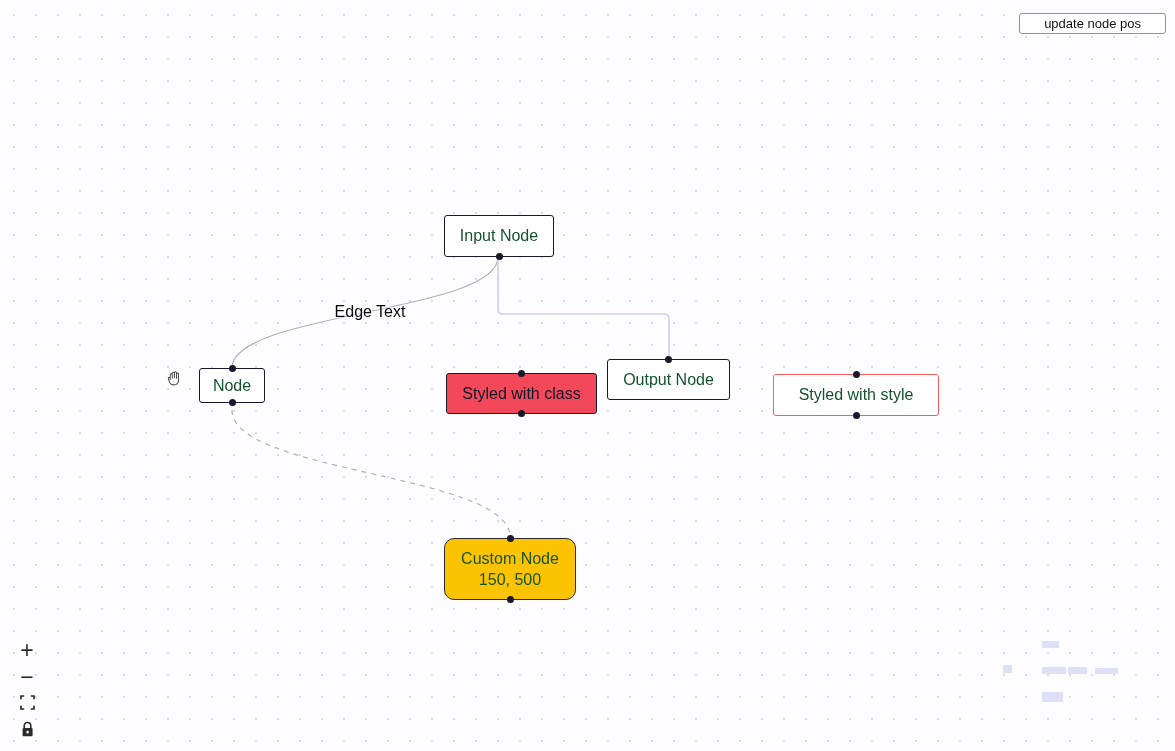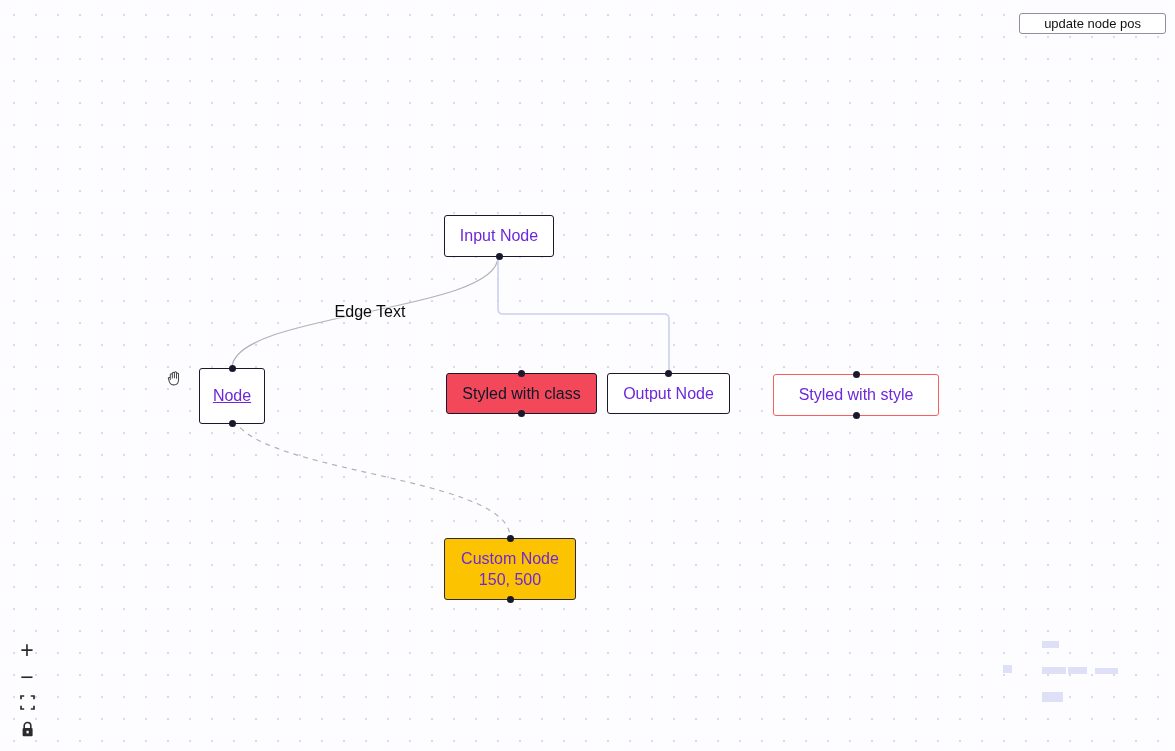--- a/index.html
+++ b/index.html
@@ -16,37 +16,37 @@
   .edge-label{
     position:absolute;z-index:2;transform:translate(-50%,-50%);
     font-size:16px;color:#0a0a0a;white-space:nowrap;
     text-shadow:0 0 3px #fdfdff,0 0 3px #fdfdff;
     padding-left:8px;
   }
   .node{
     position:absolute;z-index:3;box-sizing:border-box;
     background:#ffffff;border:1px solid #1a192b;border-radius:3px;
     display:flex;align-items:center;justify-content:center;
-    font-size:16px;color:#6d28d9;text-align:center;
+    font-size:16px;color:#14532d;text-align:center;
   }
   .node .handle{
     position:absolute;left:50%;margin-left:-3.5px;
     width:7px;height:7px;border-radius:50%;background:#1a192b;z-index:4;
   }
   .handle-top{top:-4px;}
   .handle-bottom{bottom:-4px;}
   .node-input{left:444px;top:215px;width:110px;height:42px;}
-  .node-default{left:199px;top:368px;width:66px;height:56px;text-decoration:underline;}
+  .node-default{left:199px;top:368px;width:66px;height:35px;}
   .node-styled-class{left:446px;top:373px;width:151px;height:41px;
     background:#f3485a;color:#0f172a;}
-  .node-output{left:607px;top:373px;width:123px;height:41px;}
+  .node-output{left:607px;top:359px;width:123px;height:41px;}
   .node-styled-style{left:773px;top:374px;width:166px;height:42px;
     border:1.5px solid #f5605f;}
   .node-custom{left:444px;top:538px;width:132px;height:62px;
-    background:#fcc300;border-color:#2b2a33;flex-direction:column;line-height:21px;}
+    background:#fcc300;border-color:#2b2a33;flex-direction:column;line-height:21px;border-radius:10px;}
   .update-btn{
     position:absolute;right:9px;top:13px;z-index:5;
     font-family:"Liberation Sans","DejaVu Sans",sans-serif;
     font-size:13px;color:#111;background:#ffffff;
     border:1px solid #8f8f9d;border-radius:3px;padding:2px 24px;height:21px;
     cursor:pointer;
   }
   .controls{position:absolute;left:16px;top:640px;z-index:5;width:22px;}
   .ctrl{
     width:22px;height:20px;margin-bottom:7px;display:flex;

